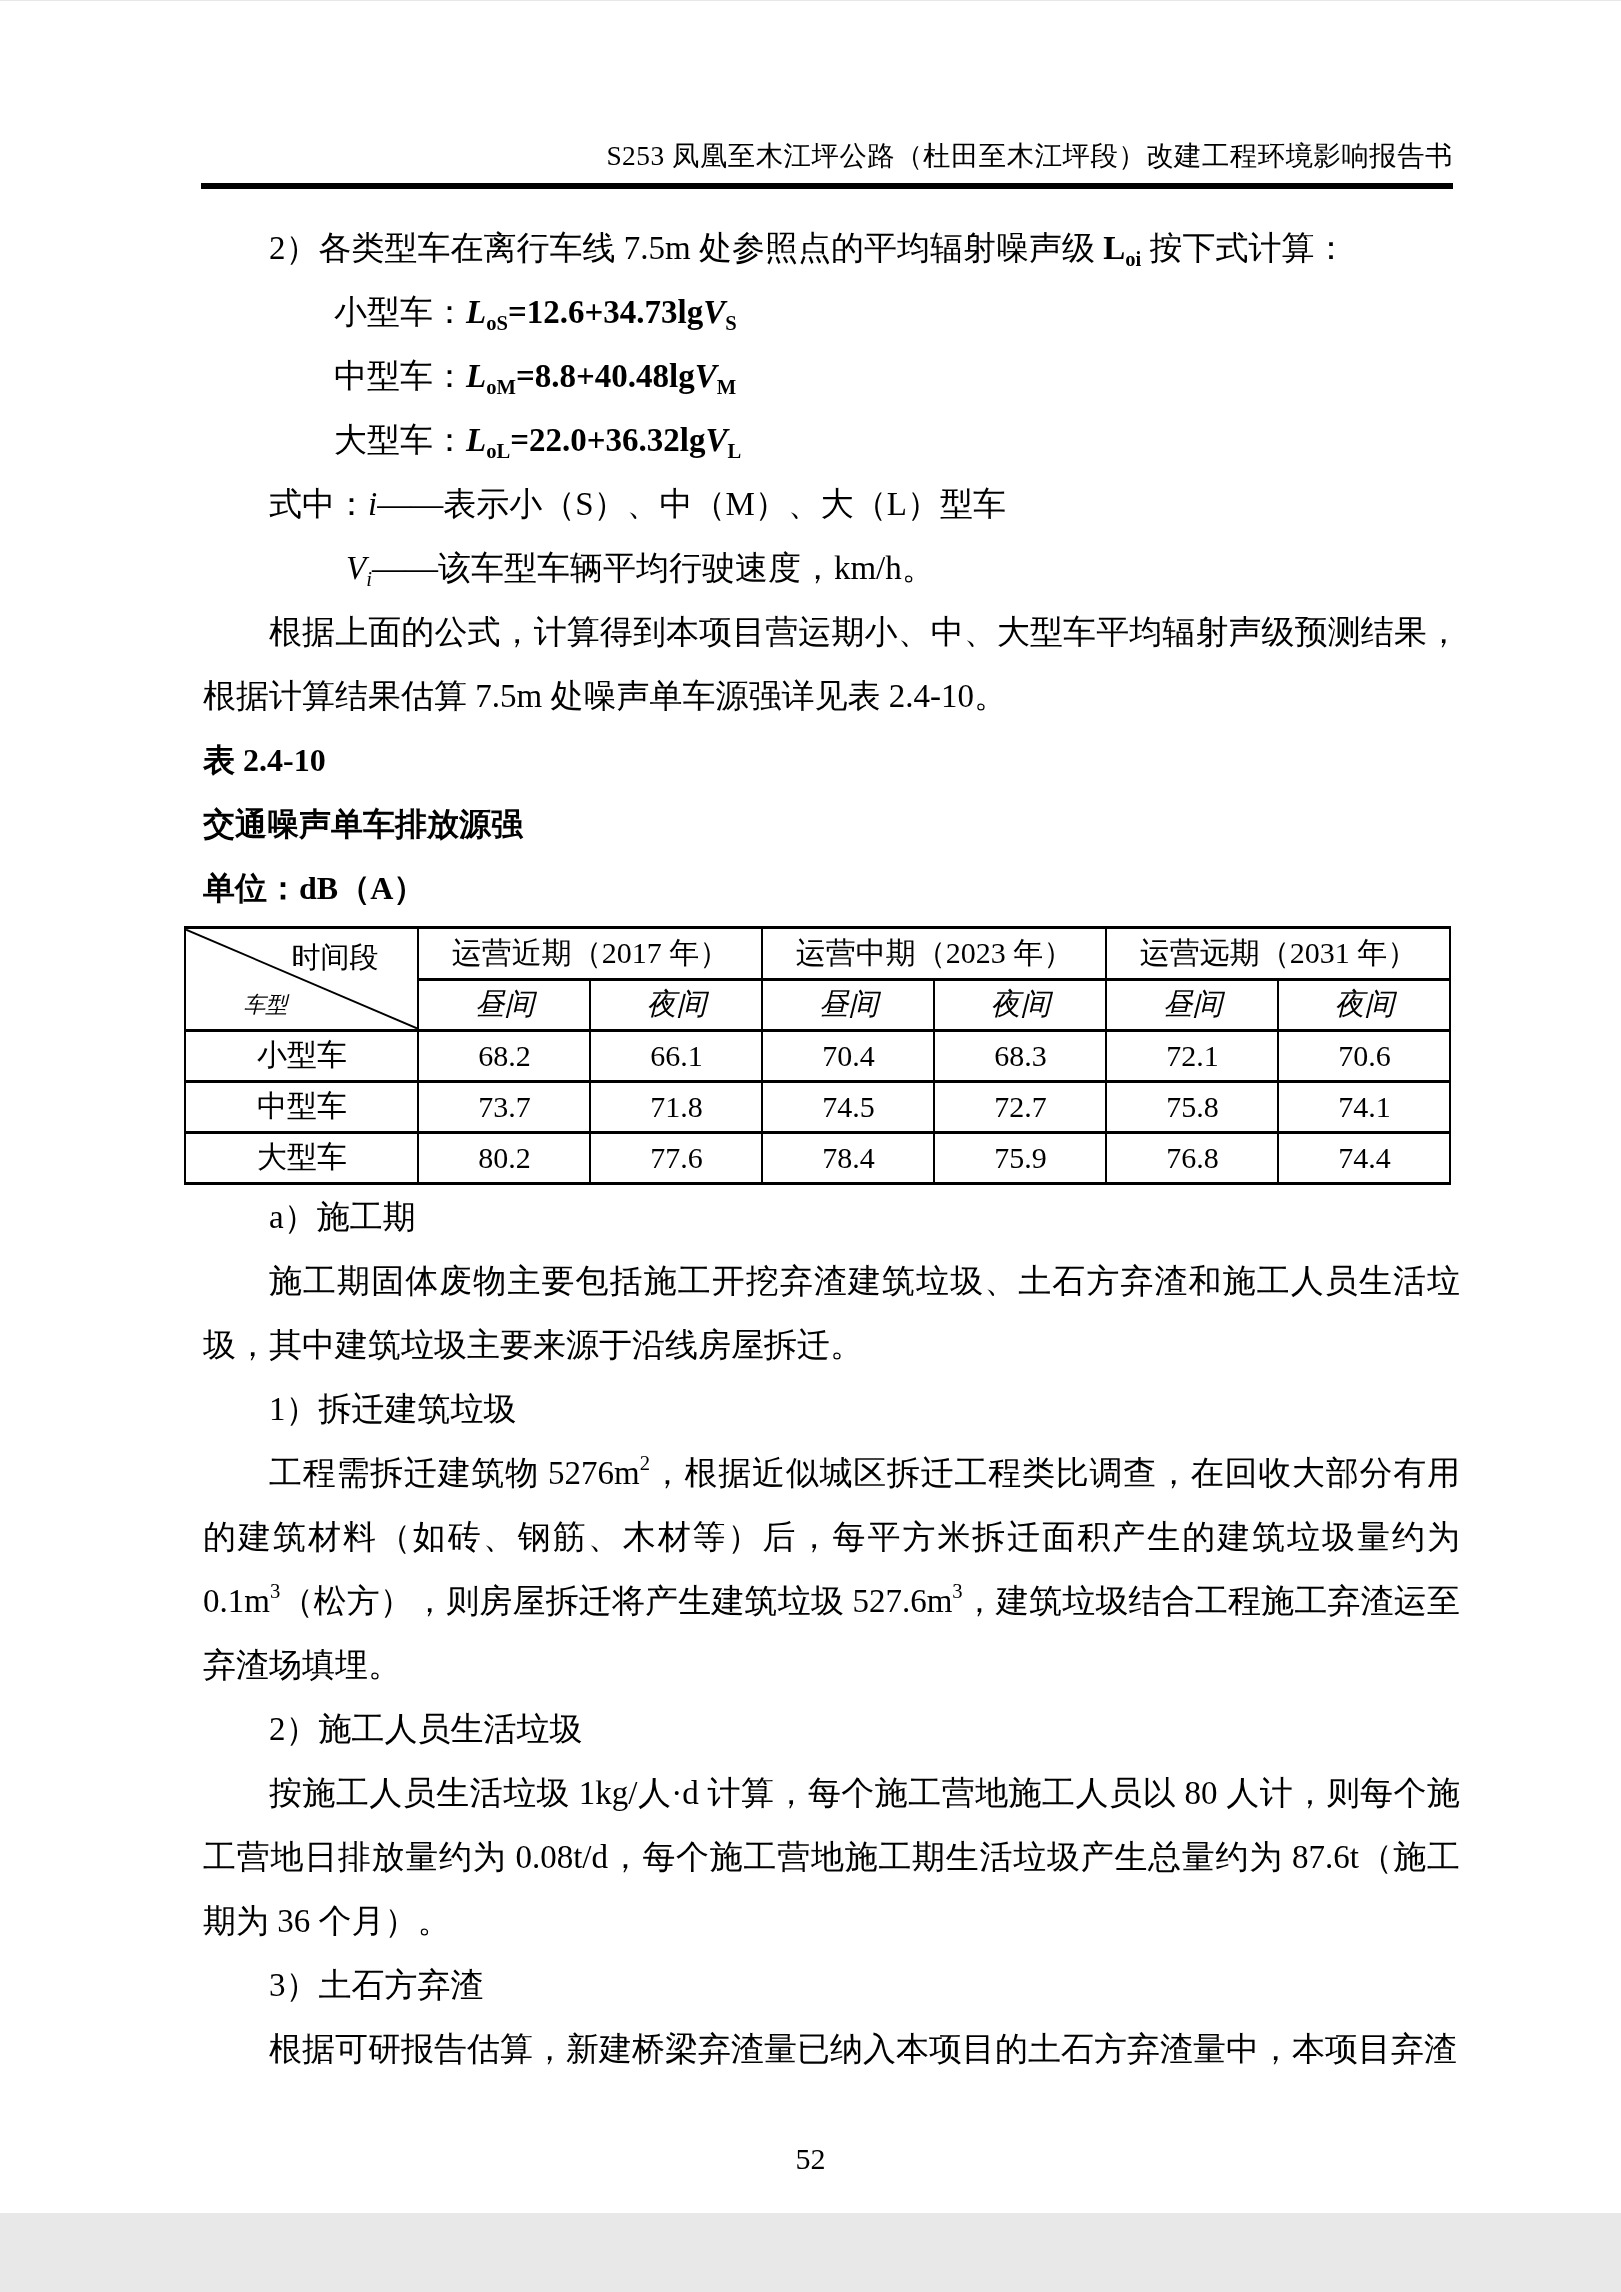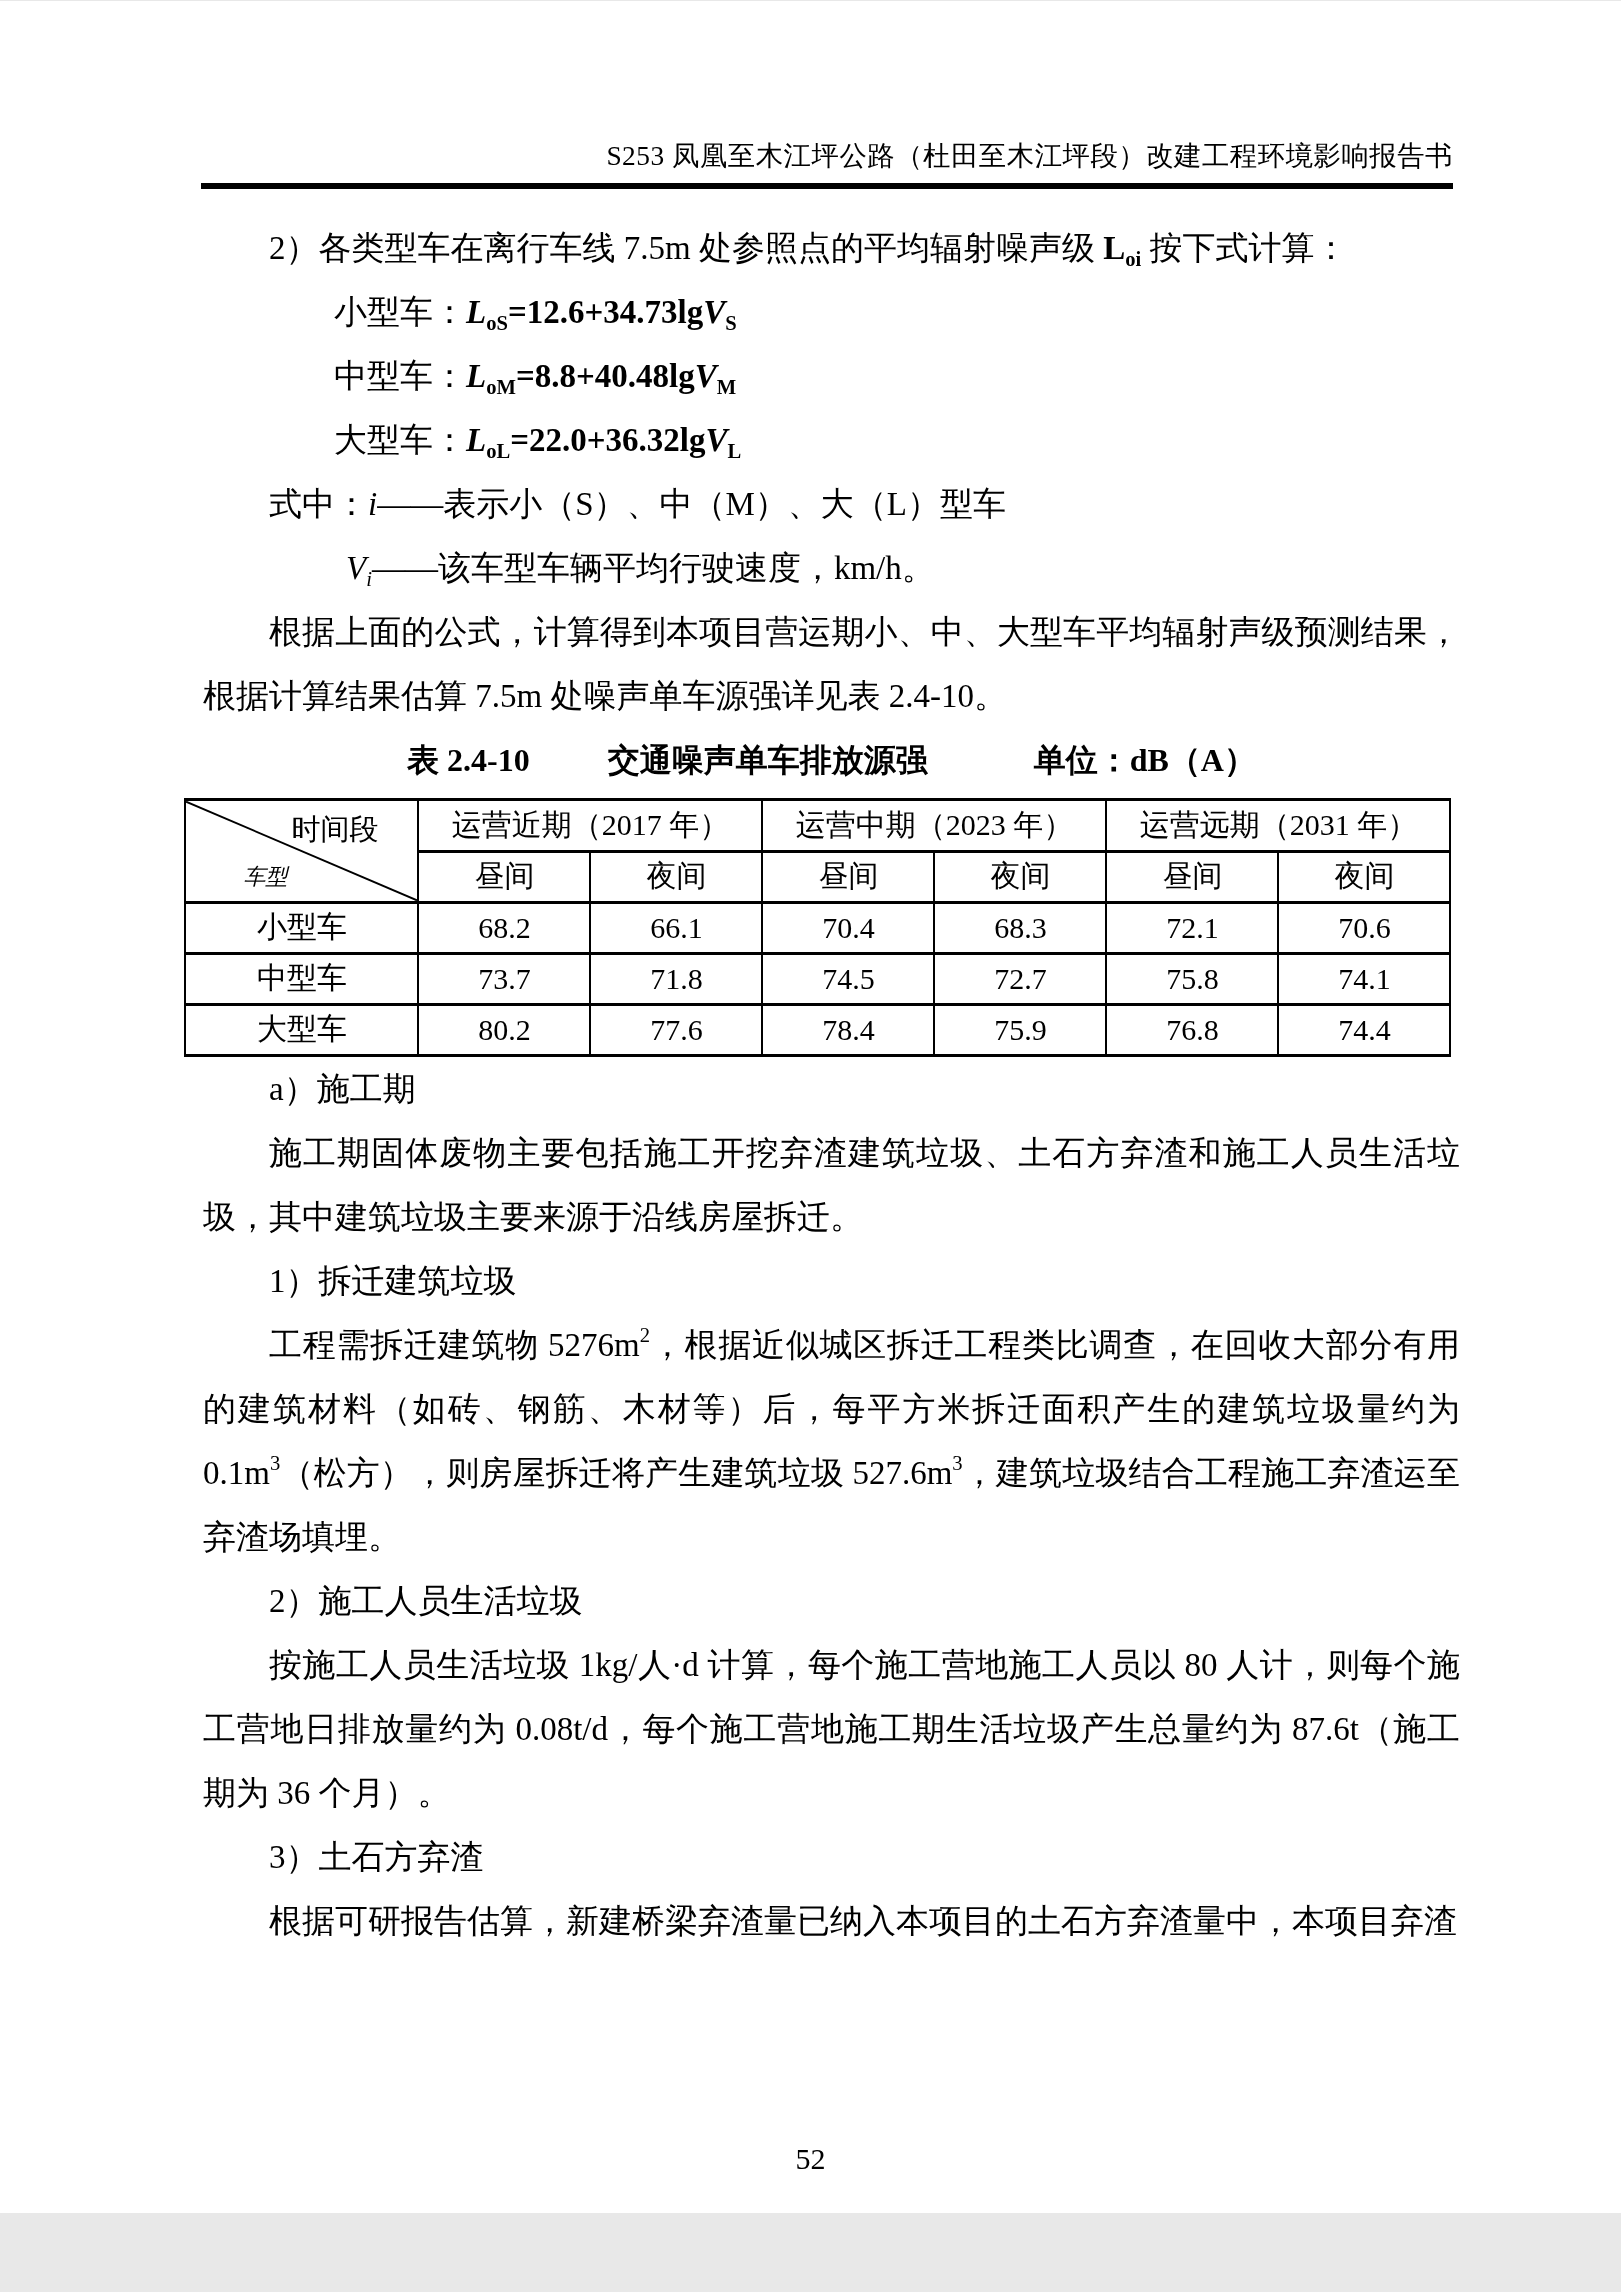--- a/index.html
+++ b/index.html
@@ -36,20 +36,21 @@
   .vline{padding-left:143px;}
   .math{font-weight:bold;}
   .math i,.ivar{font-style:italic;font-family:"Liberation Serif","DejaVu Serif",serif;}
   sub{font-size:20.6px;line-height:0;vertical-align:-6.9px;}
   sup{font-size:20.6px;line-height:0;vertical-align:13.7px;}
   
   .caption{
     display:flex;justify-content:center;align-items:baseline;
     font-size:32px;font-weight:bold;line-height:64px;margin:0;
     white-space:nowrap;
+    flex-direction:column;
   }
   .caption .gap1{width:78px;}
   .caption .gap2{width:106px;}
   
   table.noise{
     border-collapse:collapse;
     table-layout:fixed;
     width:1266px;
     margin:5.9px 0 0 -18.6px;
     border-radius:27px;
@@ -61,21 +62,21 @@
     border-right:2px solid #000;
     border-top:3.9px solid #000;
     border-bottom:3.9px solid #000;
     font-weight:normal;
     font-size:30px;
     text-align:center;
     vertical-align:middle;
     padding:0;
   }
   tr.r-group{height:52px;}
-  tr.r-sub{height:51px;}
+  tr.r-sub{height:51px;font-style:italic;}
   tr.r-data{height:51px;}
   th.corner{position:relative;padding:0;}
   th.corner svg{position:absolute;left:0;top:0;width:100%;height:100%;display:block;}
   .corner-top{position:absolute;top:8.8px;right:39px;font-size:29px;}
   .corner-bottom{position:absolute;bottom:8.8px;left:57px;font-size:22px;font-style:italic;}
   
   .sec-heading{
     margin:47px 0 0 0;
     font-size:33px;line-height:64px;white-space:nowrap;
   }

